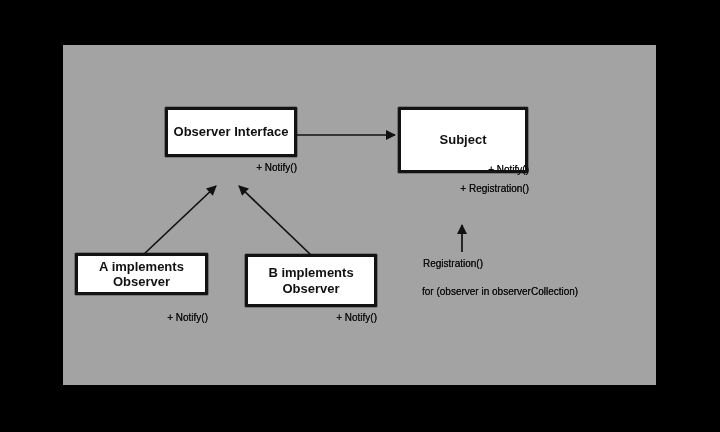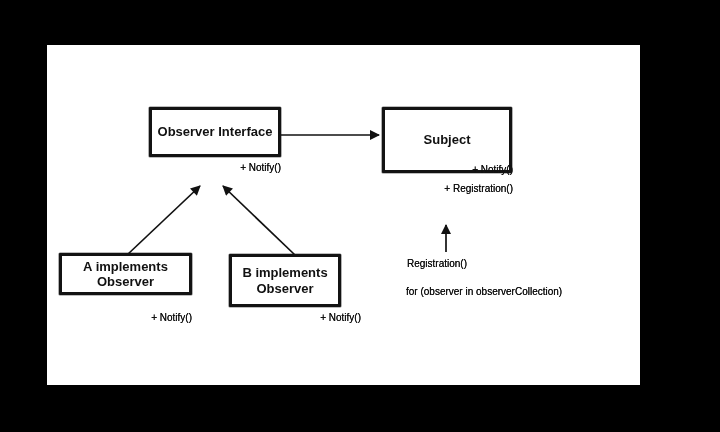--- a/index.html
+++ b/index.html
@@ -12,25 +12,25 @@
     overflow: hidden;
   }
   .stage {
     position: relative;
     width: 720px;
     height: 432px;
     background: #000000;
   }
   .canvas {
     position: absolute;
-    left: 47px;
+    left: 63px;
     top: 45px;
     width: 593px;
     height: 340px;
-    background: #ffffff;
+    background: #a3a3a3;
     color: #111111;
   }
   .edges {
     position: absolute;
     left: 0;
     top: 0;
     width: 593px;
     height: 340px;
   }
   .box {
@@ -46,21 +46,21 @@
     text-align: center;
     font-weight: 700;
     font-size: 13px;
     line-height: 1.18;
     color: #111111;
     box-shadow: 0 0 0 0.6px rgba(17,17,17,0.55);
   }
   .box-interface { left: 102px; top: 62px; width: 132px; height: 50px; }
   .box-subject   { left: 335px; top: 62px; width: 130px; height: 66px; justify-content: center; }
   .box-a         { left: 12px;  top: 208px; width: 133px; height: 42px; }
-  .box-b         { left: 182px; top: 209px; width: 112px; height: 53px; }
+  .box-b         { left: 182px; top: 209px; width: 132px; height: 53px; }
   .label {
     position: absolute;
     font-size: 10px;
     line-height: 16.2px;
     color: #111111;
     white-space: nowrap;
     text-shadow: 0 0 0.4px #111111;
   }
   .align-right { text-align: right; }
   .method-interface { left: 102px; top: 115px; width: 132px; }

